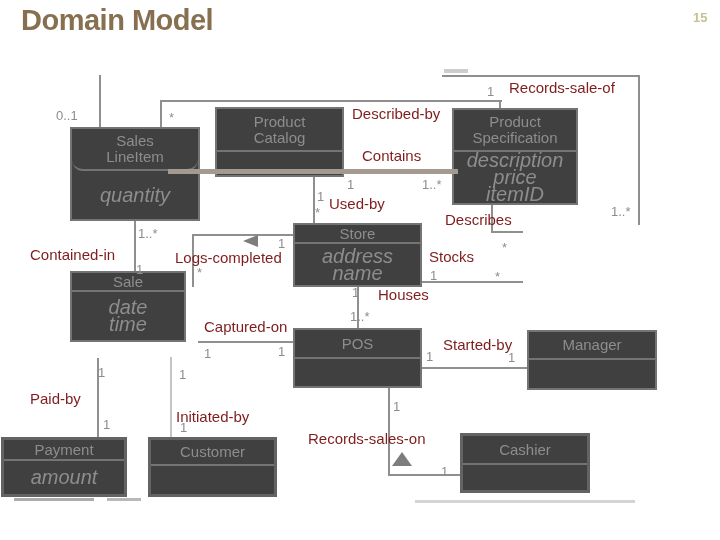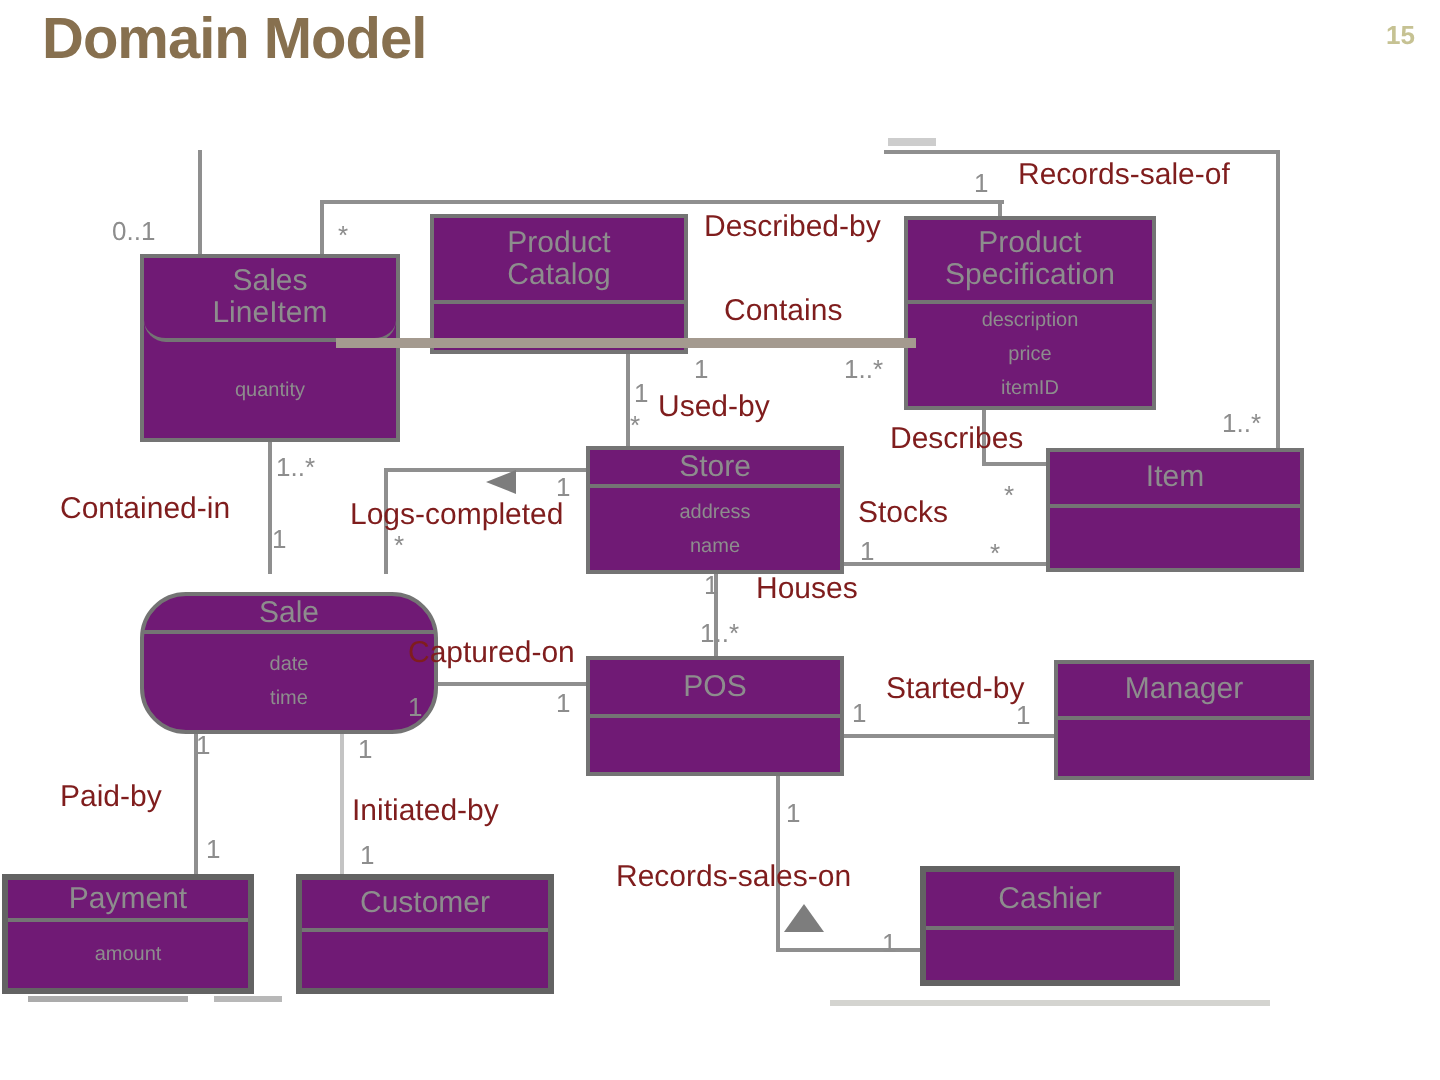--- a/index.html
+++ b/index.html
@@ -5,34 +5,34 @@
   html,body{margin:0;padding:0;background:#ffffff;}
   #slide{position:relative;width:720px;height:540px;background:#ffffff;overflow:hidden;
          font-family:"Liberation Sans",sans-serif;}
 
   
   #title{position:absolute;left:21px;top:4px;font-size:29px;font-weight:bold;
          letter-spacing:-0.5px;color:#87704f;}
   #pagenum{position:absolute;left:693px;top:10px;font-size:13px;font-weight:bold;color:#c6c293;}
 
   
-  .box{position:absolute;background:#701a75;border:2px solid #747474;box-sizing:border-box;
+  .box{position:absolute;background:#404040;border:2px solid #747474;box-sizing:border-box;
        display:flex;flex-direction:column;z-index:2;color:#8d8d8d;}
   .box.dark{border-width:3px;border-color:#636363;}
   .t{border-bottom:2px solid #747474;display:flex;align-items:center;justify-content:center;
      text-align:center;white-space:pre-line;font-size:15px;line-height:16px;flex:0 0 auto;}
   .a{flex:1 1 auto;display:flex;align-items:center;justify-content:center;text-align:center;
-     white-space:pre-line;font-size:10px;line-height:17px;}
+     white-space:pre-line;font-size:20px;line-height:17px;font-style:italic;}
 
   #b-sli{left:70px;top:127px;width:130px;height:94px;}   #b-sli .t{height:40px;border-radius:11px;}
   #b-pc{left:215px;top:107px;width:129px;height:70px;}   #b-pc .t{height:41px;}
   #b-ps{left:452px;top:108px;width:126px;height:97px;}   #b-ps .t{height:40px;}
   #b-store{left:293px;top:223px;width:129px;height:64px;}#b-store .t{height:17px;}
   #b-item{left:523px;top:224px;width:129px;height:62px;} #b-item .t{height:26px;}
-  #b-sale{left:70px;top:296px;width:149px;height:71px;border-radius:23px;}  #b-sale .t{height:17px;}
+  #b-sale{left:70px;top:271px;width:116px;height:71px;}  #b-sale .t{height:17px;}
   #b-pos{left:293px;top:328px;width:129px;height:60px;}  #b-pos .t{height:27px;}
   #b-mgr{left:527px;top:330px;width:130px;height:60px;}  #b-mgr .t{height:26px;}
   #b-pay{left:1px;top:437px;width:126px;height:60px;}    #b-pay .t{height:19px;}
   #b-cust{left:148px;top:437px;width:129px;height:60px;} #b-cust .t{height:24px;}
   #b-cash{left:460px;top:433px;width:130px;height:60px;} #b-cash .t{height:27px;}
 
   
   .hl,.vl{position:absolute;background:#8f8f8f;z-index:1;}
   .hl{height:2px;} .vl{width:2px;}
   .light{background:#c4c4c4;}
@@ -80,24 +80,20 @@
 Specification</div>
     <div class="a">description
 price
 itemID</div>
   </div>
   <div class="box" id="b-store">
     <div class="t">Store</div>
     <div class="a">address
 name</div>
   </div>
-  <div class="box" id="b-item">
-    <div class="t">Item</div>
-    <div class="a"></div>
-  </div>
   <div class="box" id="b-sale">
     <div class="t">Sale</div>
     <div class="a">date
 time</div>
   </div>
   <div class="box" id="b-pos">
     <div class="t">POS</div>
     <div class="a"></div>
   </div>
   <div class="box dark" id="b-pay">
@@ -143,21 +139,21 @@
   <span class="lab" style="left:362px;top:147px;">Contains</span>
   <span class="lab" style="left:329px;top:195px;">Used-by</span>
   <span class="lab" style="left:445px;top:211px;">Describes</span>
   <span class="lab" style="left:429px;top:248px;">Stocks</span>
   <span class="lab" style="left:30px;top:246px;">Contained-in</span>
   <span class="lab" style="left:175px;top:249px;">Logs-completed</span>
   <span class="lab" style="left:378px;top:286px;">Houses</span>
   <span class="lab" style="left:204px;top:318px;">Captured-on</span>
   <span class="lab" style="left:443px;top:336px;">Started-by</span>
   <span class="lab" style="left:30px;top:390px;">Paid-by</span>
-  <span class="lab" style="left:176px;top:397px;">Initiated-by</span>
+  <span class="lab" style="left:176px;top:408px;">Initiated-by</span>
   <span class="lab" style="left:308px;top:430px;">Records-sales-on</span>
 
   <span class="m" style="left:56px;top:108px;">0..1</span>
   <span class="m" style="left:169px;top:110px;">*</span>
   <span class="m" style="left:487px;top:84px;">1</span>
   <span class="m" style="left:611px;top:204px;">1..*</span>
   <span class="m" style="left:347px;top:177px;">1</span>
   <span class="m" style="left:422px;top:177px;">1..*</span>
   <span class="m" style="left:317px;top:189px;">1</span>
   <span class="m" style="left:315px;top:205px;">*</span>

